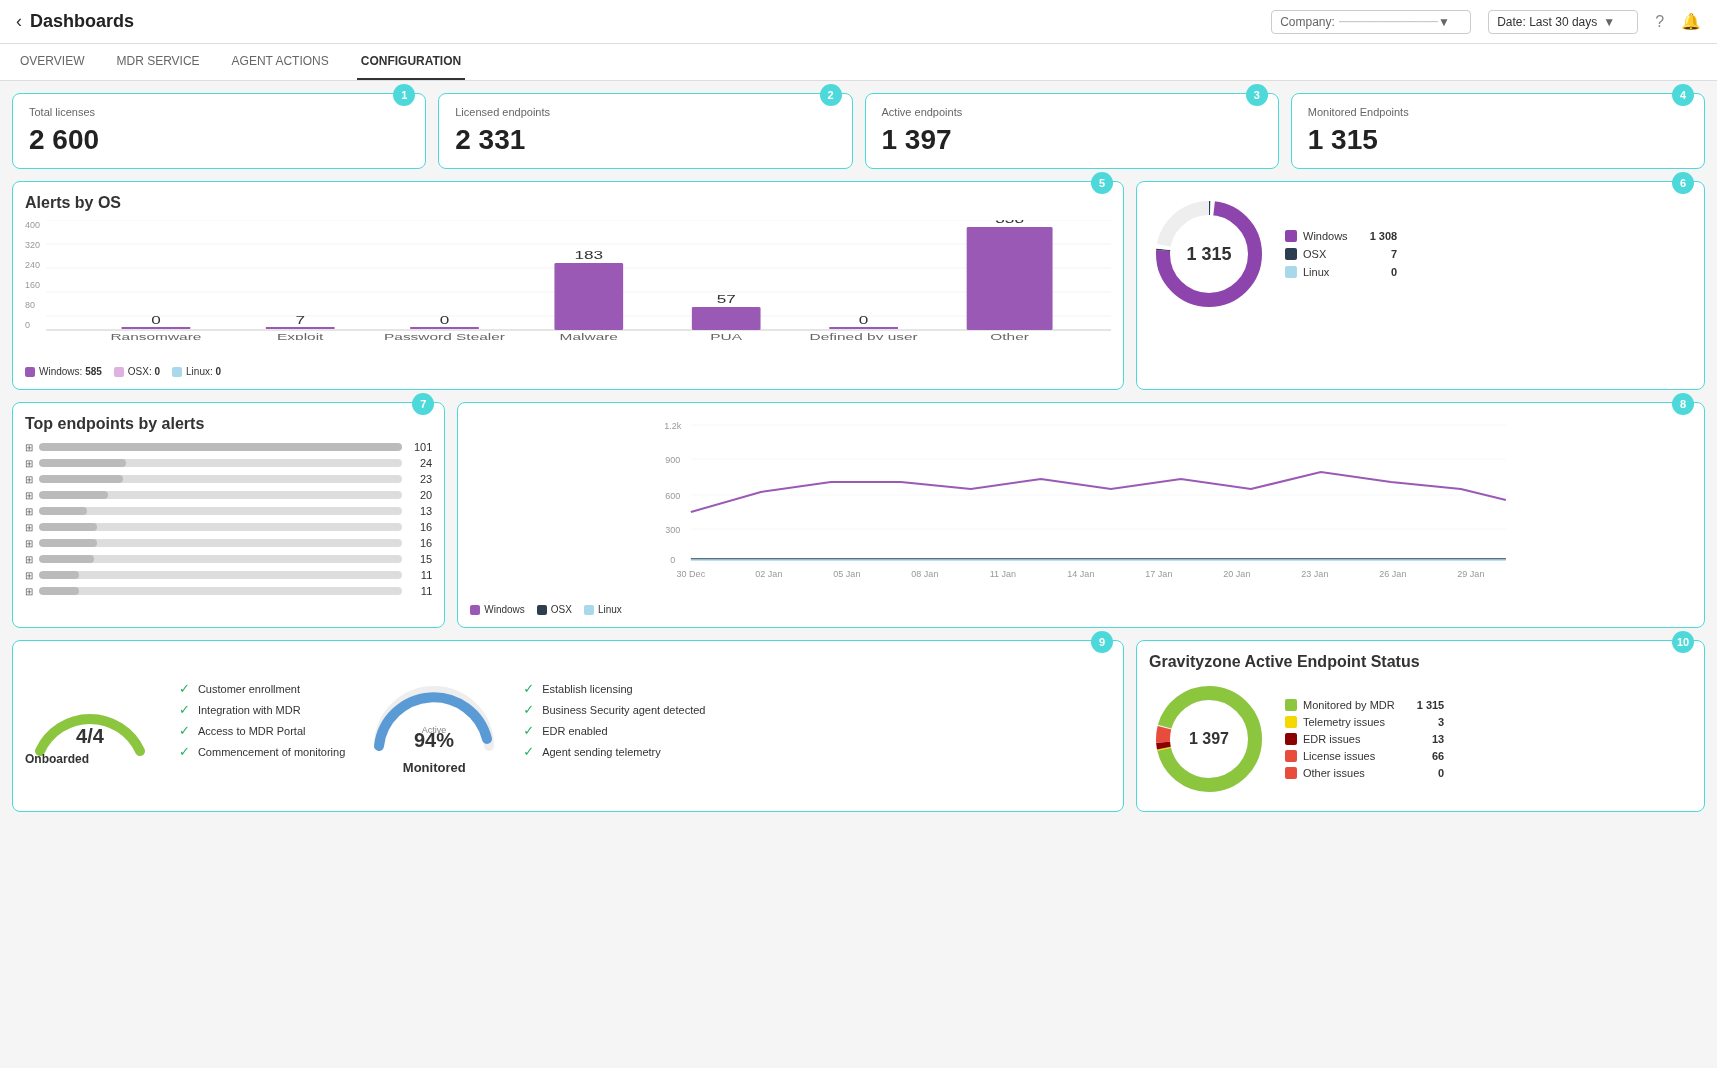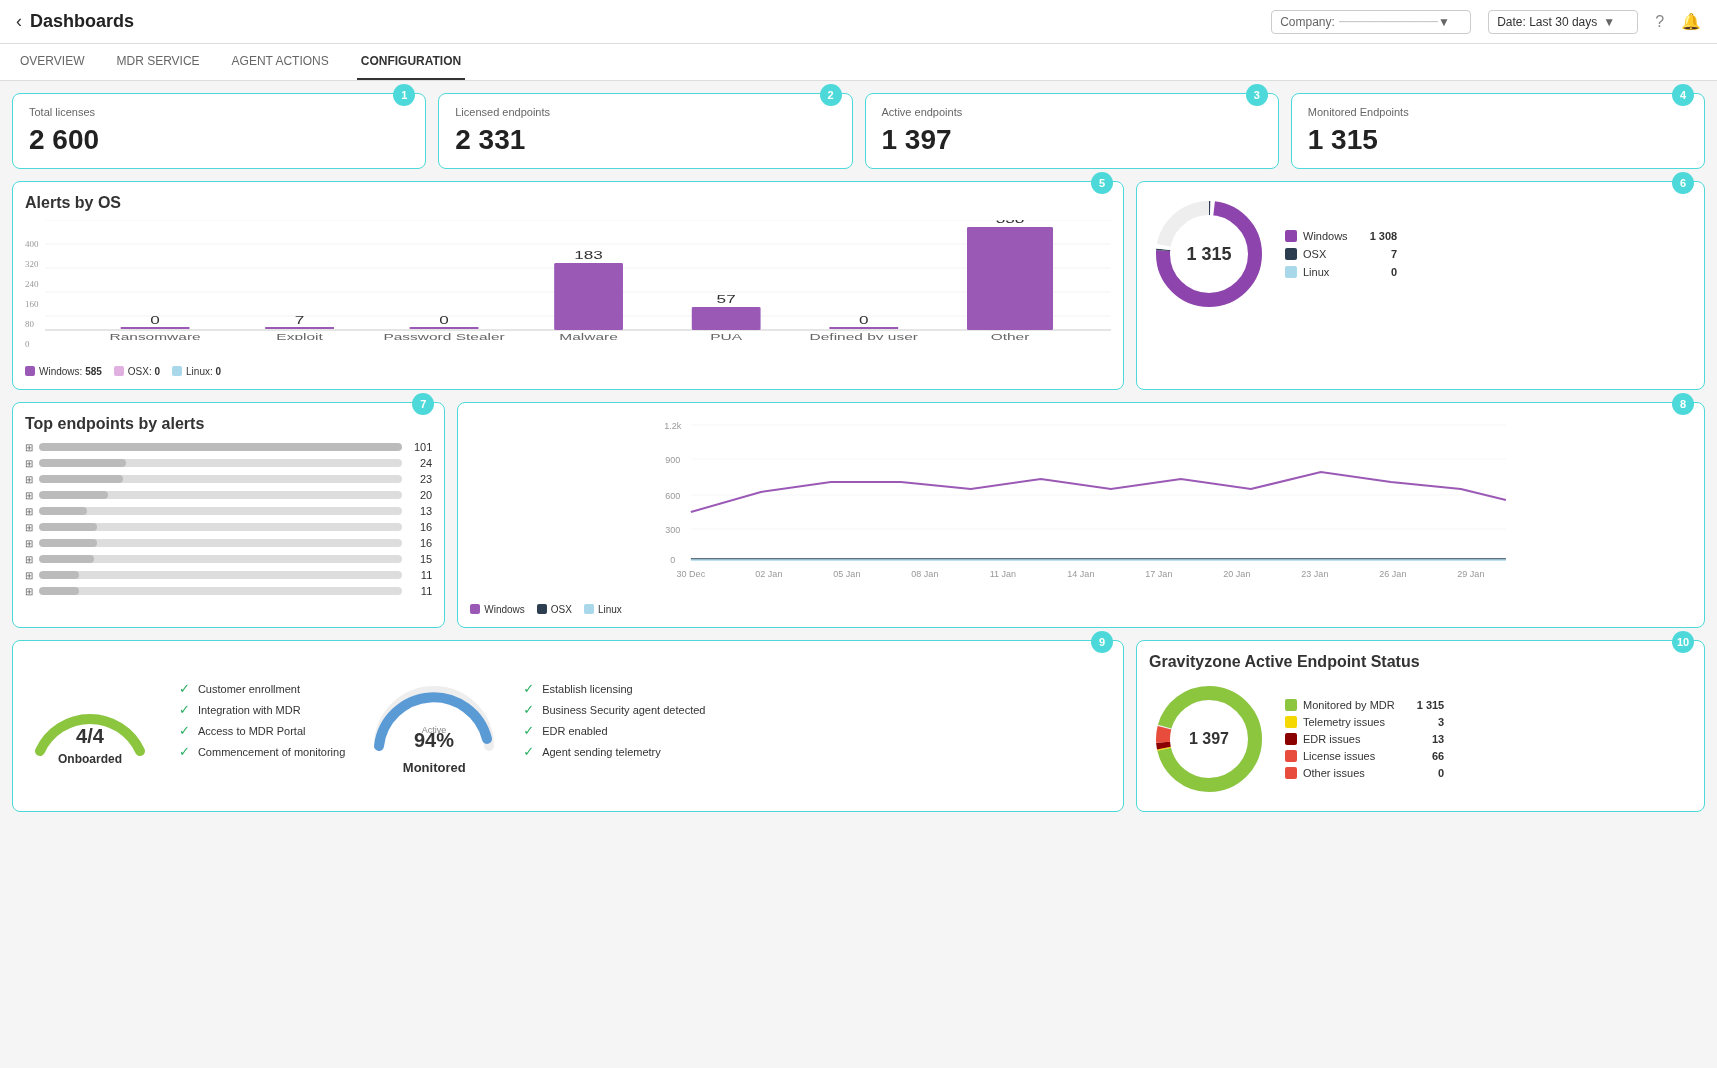--- a/index.html
+++ b/index.html
@@ -55,21 +55,21 @@
       padding: 12px; position: relative;
     }
     .chart-card-title { font-size: 16px; font-weight: bold; color: #333; margin-bottom: 8px; }
     .chart-badge {
       position: absolute; top: -10px; right: 10px;
       width: 22px; height: 22px; background: #4dd9d9; border-radius: 50%;
       display: flex; align-items: center; justify-content: center;
       font-size: 11px; color: #fff; font-weight: bold;
     }
     .chart-legend { display: flex; gap: 12px; margin-top: 6px; font-size: 10px; align-items: center; }
-    .legend-item { display: flex; align-items: flex-start; gap: 4px; }
+    .legend-item { display: flex; align-items: flex-end; gap: 4px; }
     .legend-dot { width: 10px; height: 10px; border-radius: 2px; }
     
     
     .donut-section { display: flex; align-items: center; gap: 16px; }
     .donut-container { position: relative; width: 120px; height: 120px; flex-shrink: 0; }
     .donut-center-text {
       position: absolute; top: 50%; left: 50%; transform: translate(-50%, -50%);
       font-size: 18px; font-weight: bold; color: #333; text-align: center;
     }
     .donut-legend { display: flex; flex-direction: column; gap: 6px; font-size: 11px; }
@@ -161,21 +161,21 @@
   </div>
 
   <div class="charts-row">
 
     <div class="chart-card" style="flex:2;">
       <div class="chart-badge">5</div>
       <div class="chart-card-title">Alerts by OS</div>
 
       <div style="display:flex; position:relative; height:140px;">
 
-        <div style="display:flex;flex-direction:column;justify-content:space-between;font-size:9px;color:#999;padding-right:6px;height:110px;margin-top:19px;font-family:Liberation Serif, serif;">
+        <div style="display:flex;flex-direction:column;justify-content:space-between;font-size:9px;color:#999;padding-right:6px;height:110px;margin-top:0;">
           <span>400</span>
             <span>320</span>
             <span>240</span>
             <span>160</span>
             <span>80</span>
             <span>0</span>
         </div>
 
         <svg width="100%" height="120" viewBox="0 0 620 120" preserveAspectRatio="none" style="flex:1;">
 
@@ -397,21 +397,21 @@
       </div>
     </div>
   </div>
 
   <div class="bottom-row">
 
     <div class="chart-card" style="flex:2;">
       <div class="chart-badge">9</div>
       <div style="display:flex;align-items:center;gap:24px;padding:8px 0;">
 
-        <div style="text-align:center;flex-shrink:0;">
+        <div style="flex-shrink:0;">
           <svg width="130" height="90" viewBox="0 0 130 90">
 
             <path d="M15,80 A55,55 0 0,1 115,80" fill="none" stroke="#eee" stroke-width="10" stroke-linecap="round"></path>
 
             <path d="M15,80 A55,55 0 0,1 115,80" fill="none" stroke="#8cc63f" stroke-width="10" stroke-linecap="round"></path>
             <text x="65" y="72" text-anchor="middle" font-size="20" font-weight="bold" fill="#333">4/4</text>
           </svg>
           <div style="margin-top:-12px;font-size:12px;color:#333;font-weight:bold;">Onboarded</div>
         </div>
 

